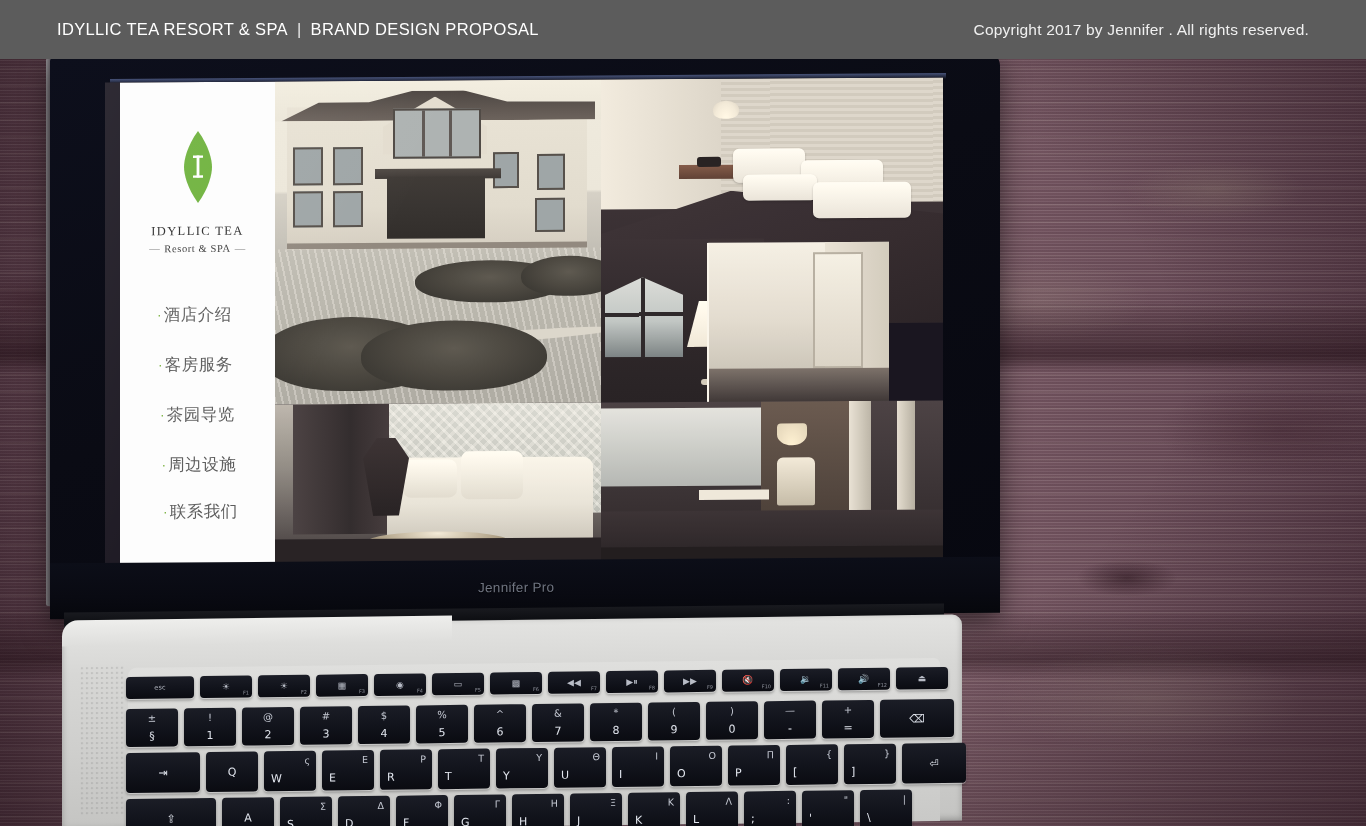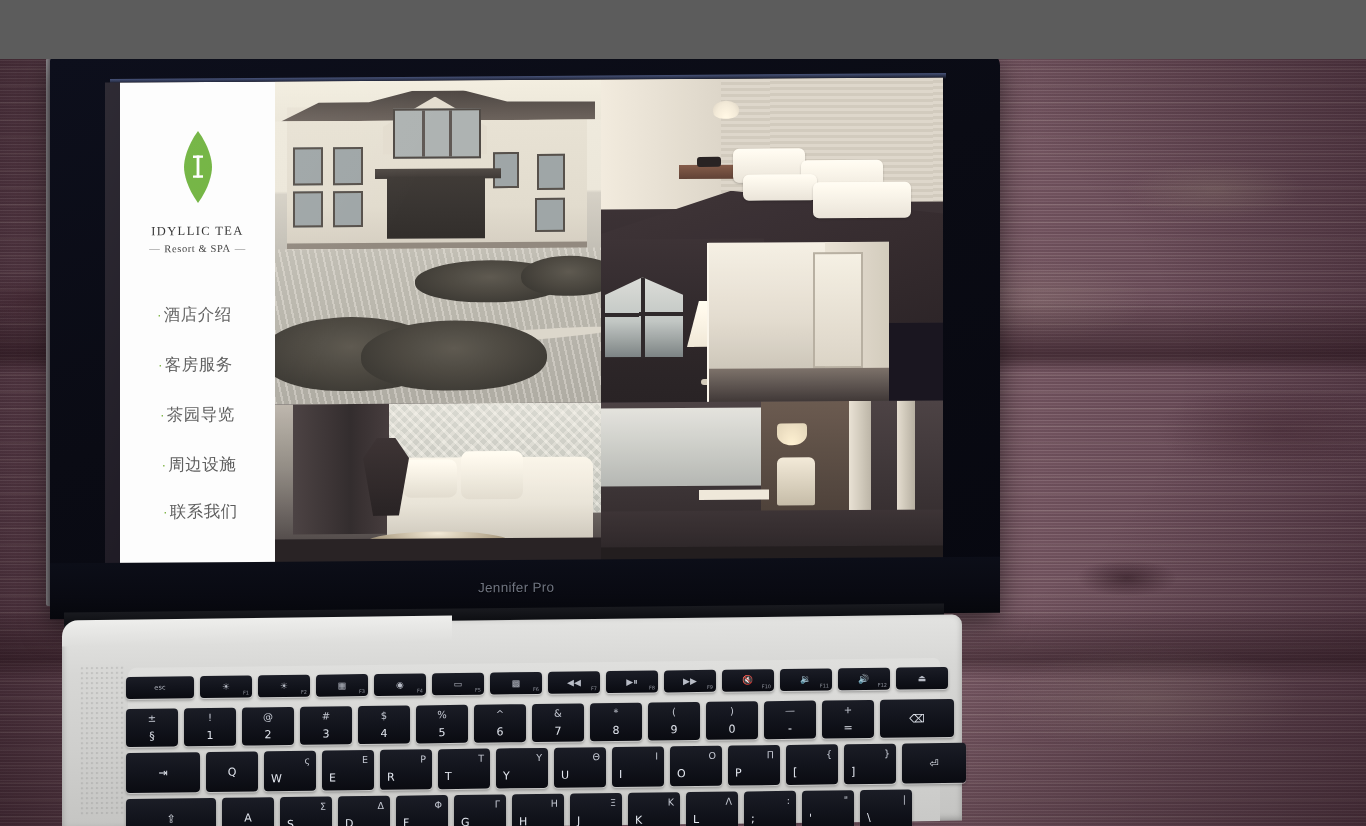--- a/index.html
+++ b/index.html
@@ -852,15 +852,19 @@
           <div class="key alphakey" style="width: 52px;">
             <span class="greek">|</span>
             <span class="latin">\</span>
           </div>
         </div>
     </div>
 
   </div>
 
   <div class="header">
+    <div class="header-left">
+      <span>IDYLLIC TEA RESORT &amp; SPA</span><span class="sep">|</span><span>BRAND DESIGN PROPOSAL</span>
+    </div>
+    <div class="header-right">Copyright 2017 by Jennifer . All rights reserved.</div>
   </div>
 
 </div>
 
 </body></html>

